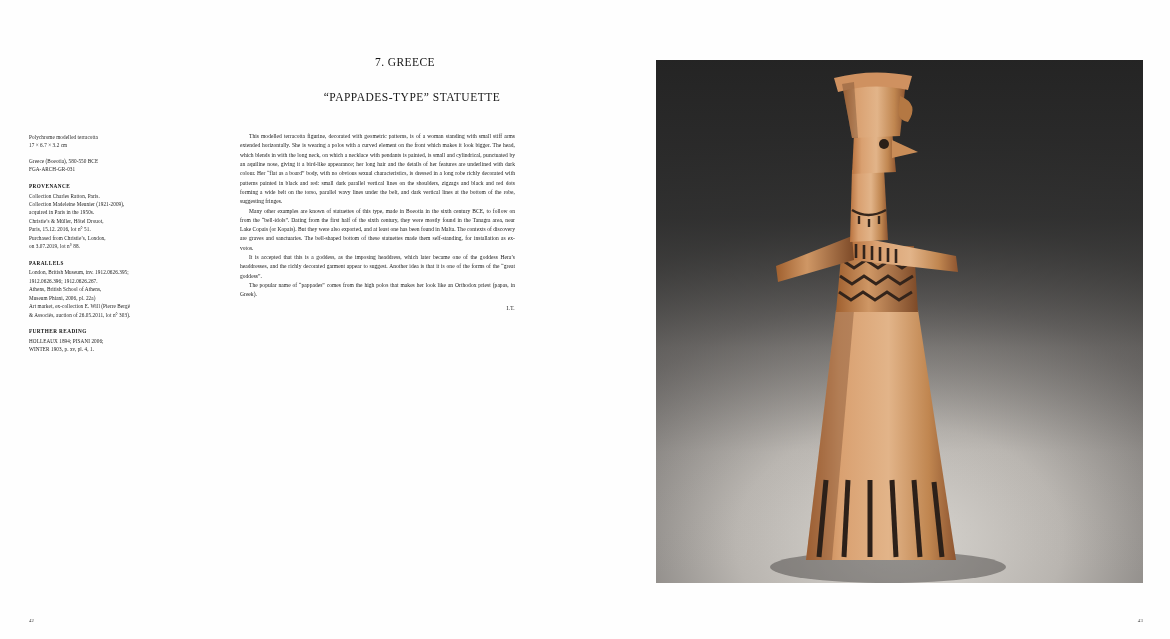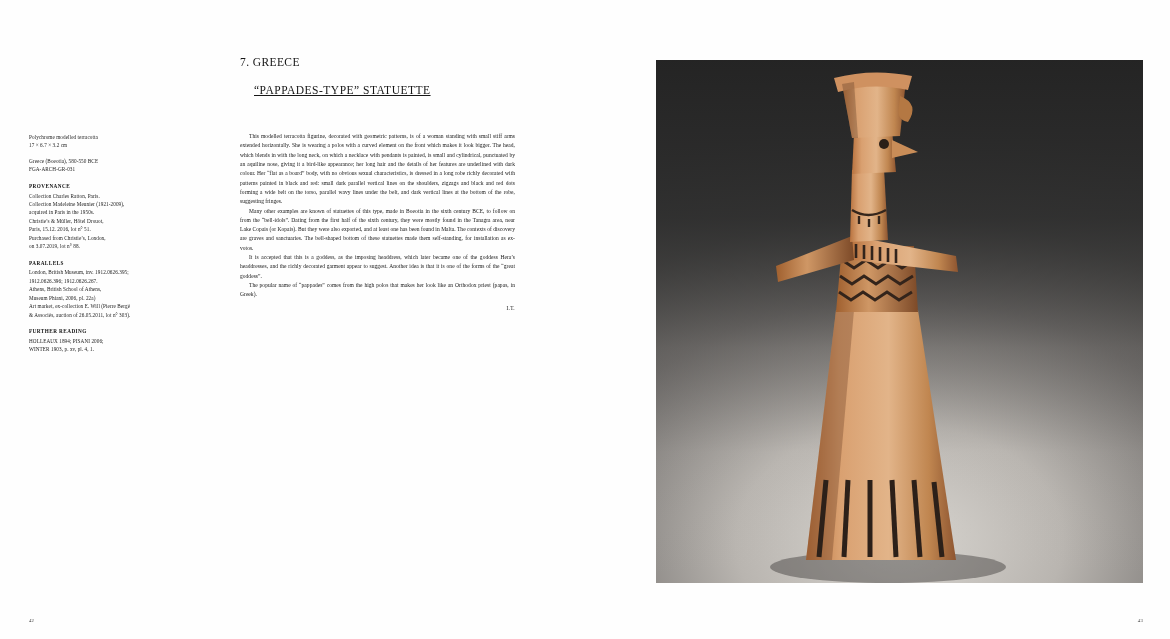--- a/index.html
+++ b/index.html
@@ -45,36 +45,36 @@
     color: #111;
   }
   .meta-line { display: block; }
 
   
   .title-wrap {
     position: absolute;
     left: 240px;
     top: 56px;
     width: 330px;
+    text-align: center;
   }
   .cat-number {
     font-size: 11.5px;
     letter-spacing: 0.4px;
     color: #161616;
     font-variant: small-caps;
   }
   .cat-number .num { font-variant: normal; }
   .cat-title {
-    margin-top: 16px;
+    margin-top: 23px;
     margin-left: 14px;
     font-size: 11.5px;
     letter-spacing: 0.5px;
     color: #161616;
     font-variant: small-caps;
-    text-decoration: underline;
   }
 
   
   .body-col {
     position: absolute;
     left: 240px;
     top: 132px;
     width: 275px;
     font-size: 5.5px;
     line-height: 1.695;

